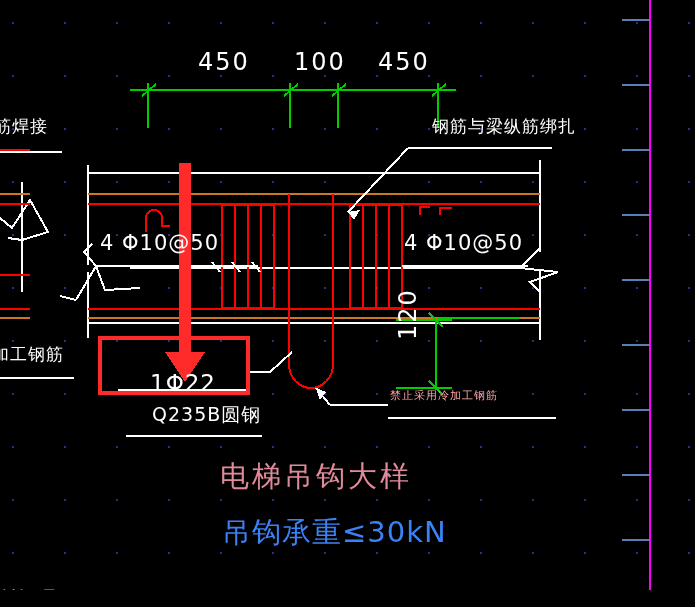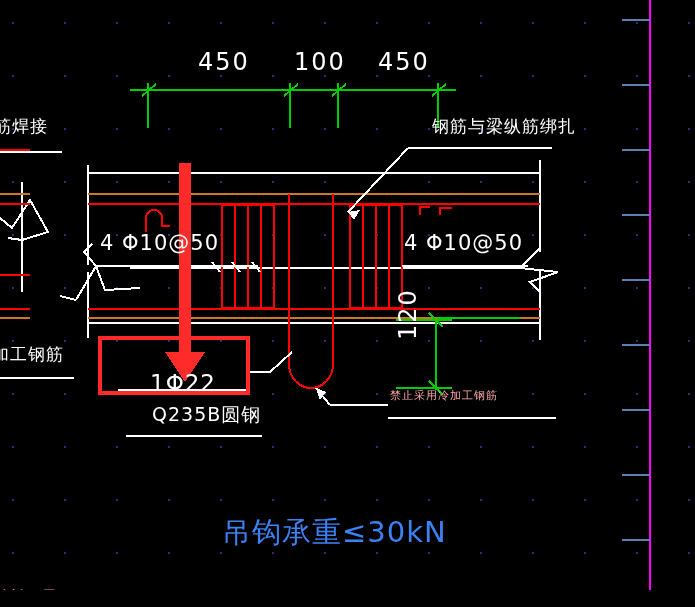--- a/index.html
+++ b/index.html
@@ -380,18 +380,19 @@
   <div class="cad-text" style="left:390px;top:390px;color:#fca5a5;font-size:11px;letter-spacing:1px;">禁止采用冷加工钢筋</div>
 
   <div class="cad-text" style="left:100px;top:233px;color:#ffffff;font-size:21px;letter-spacing:1px;">4 Φ10@50</div>
 
   <div class="cad-text" style="left:404px;top:233px;color:#ffffff;font-size:21px;letter-spacing:1px;">4 Φ10@50</div>
 
   <div class="cad-text" style="left:150px;top:355px;color:#ffffff;font-size:23px;letter-spacing:1px;margin-top:17px;">1Φ22</div>
 
   <div class="cad-text" style="left:128px;top:405px;color:#ffffff;font-size:19px;letter-spacing:1px;margin-left:24px;">Q235B圆钢</div>
 
+  <div class="cad-text" style="left:220px;top:462px;color:#e08a9a;font-size:29px;letter-spacing:3px;">电梯吊钩大样</div>
 
   <div class="cad-text" style="left:222px;top:518px;color:#3b82f6;font-size:29px;letter-spacing:1px;">吊钩承重≤30kN</div>
 
   <div class="cad-text" style="left:2px;top:588px;color:#e08a9a;font-size:26px;letter-spacing:3px;">说明</div>
 
 </div>
 
 </body></html>

